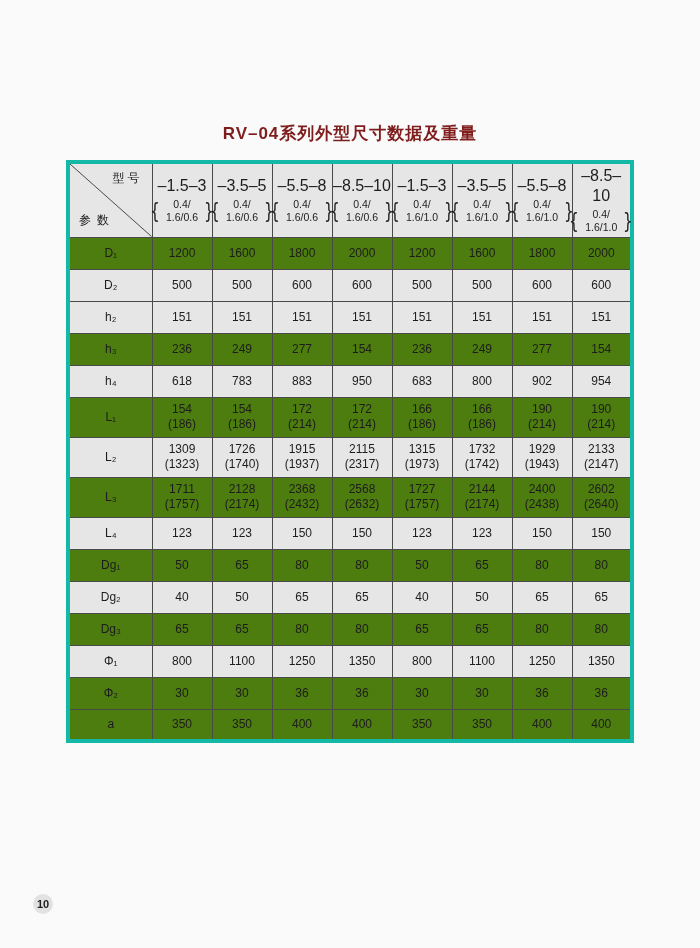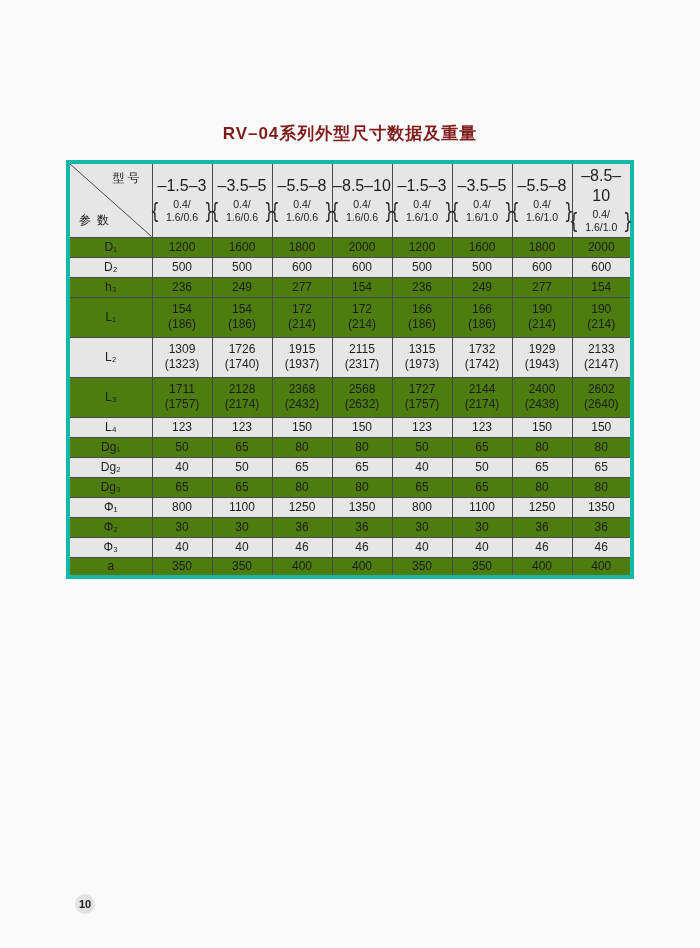--- a/index.html
+++ b/index.html
@@ -33,21 +33,21 @@
     text-align:center;
     vertical-align:middle;
     font-weight:normal;
     font-size:12px;
     color:#1d1d1d;
     white-space:pre-line;
     line-height:1.25;
   }
   thead tr{height:75px;}
   thead th{background:#e6e6e6;}
-  tbody tr{height:20px;}
+  tbody tr{height:32px;}
   tbody tr.tall{height:40px;margin-top:46px;}
   tbody tr.shade th, tbody tr.shade td{background:#e6e6e6;}
 
   th.corner{position:relative;}
   th.corner svg{position:absolute;inset:0;width:100%;height:100%;}
   .corner-tr{position:absolute;top:7px;right:9px;font-size:12px;letter-spacing:3px;}
   .corner-bl{position:absolute;bottom:9px;left:9px;font-size:12px;letter-spacing:6px;}
 
   .model{font-size:16px;margin-bottom:2px;letter-spacing:0;}
   .spec{display:flex;align-items:center;justify-content:center;}
@@ -64,21 +64,21 @@
   .footnote{
     position:absolute;left:66px;top:864px;
     font-size:11.5px;color:#222;letter-spacing:0.2px;
   }
 
   .pagenum{
     position:absolute;left:33px;top:894px;
     width:20px;height:20px;border-radius:50%;
     background:#e2e2e2;
     display:flex;align-items:center;justify-content:center;
-    font-size:11px;font-weight:bold;color:#222;margin-left:42px;
+    font-size:11px;font-weight:bold;color:#222;
   }
 </style>
 </head>
 <body>
 
 <div class="page">
 
   <div class="title">RV–04系列外型尺寸数据及重量</div>
 
   <table class="dim">
@@ -131,30 +131,52 @@
           <th>D₂</th>
           <td>500</td>
           <td>500</td>
           <td>600</td>
           <td>600</td>
           <td>500</td>
           <td>500</td>
           <td>600</td>
           <td>600</td>
         </tr>
+        <tr class="shade">
+          <th>h₂</th>
+          <td>151</td>
+          <td>151</td>
+          <td>151</td>
+          <td>151</td>
+          <td>151</td>
+          <td>151</td>
+          <td>151</td>
+          <td>151</td>
+        </tr>
         <tr>
           <th>h₃</th>
           <td>236</td>
           <td>249</td>
           <td>277</td>
           <td>154</td>
           <td>236</td>
           <td>249</td>
           <td>277</td>
           <td>154</td>
+        </tr>
+        <tr class="shade">
+          <th>h₄</th>
+          <td>618</td>
+          <td>783</td>
+          <td>883</td>
+          <td>950</td>
+          <td>683</td>
+          <td>800</td>
+          <td>902</td>
+          <td>954</td>
         </tr>
         <tr class="tall">
           <th>L₁</th>
           <td>154
 (186)</td>
           <td>154
 (186)</td>
           <td>172
 (214)</td>
           <td>172
@@ -265,31 +287,20 @@
           <th>Φ₂</th>
           <td>30</td>
           <td>30</td>
           <td>36</td>
           <td>36</td>
           <td>30</td>
           <td>30</td>
           <td>36</td>
           <td>36</td>
         </tr>
-        <tr class="shade">
-          <th>Φ₃</th>
-          <td>40</td>
-          <td>40</td>
-          <td>46</td>
-          <td>46</td>
-          <td>40</td>
-          <td>40</td>
-          <td>46</td>
-          <td>46</td>
-        </tr>
         <tr>
           <th>a</th>
           <td>350</td>
           <td>350</td>
           <td>400</td>
           <td>400</td>
           <td>350</td>
           <td>350</td>
           <td>400</td>
           <td>400</td>

